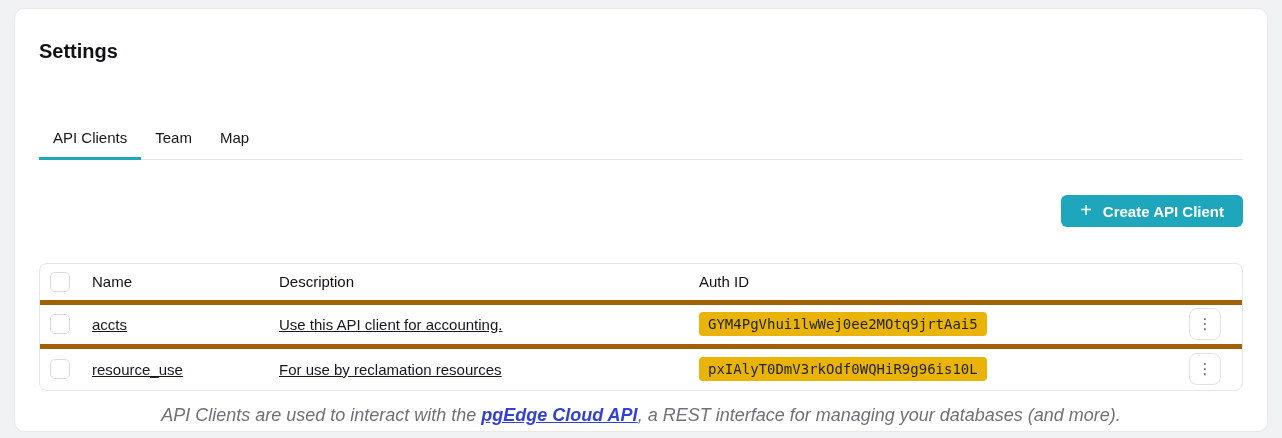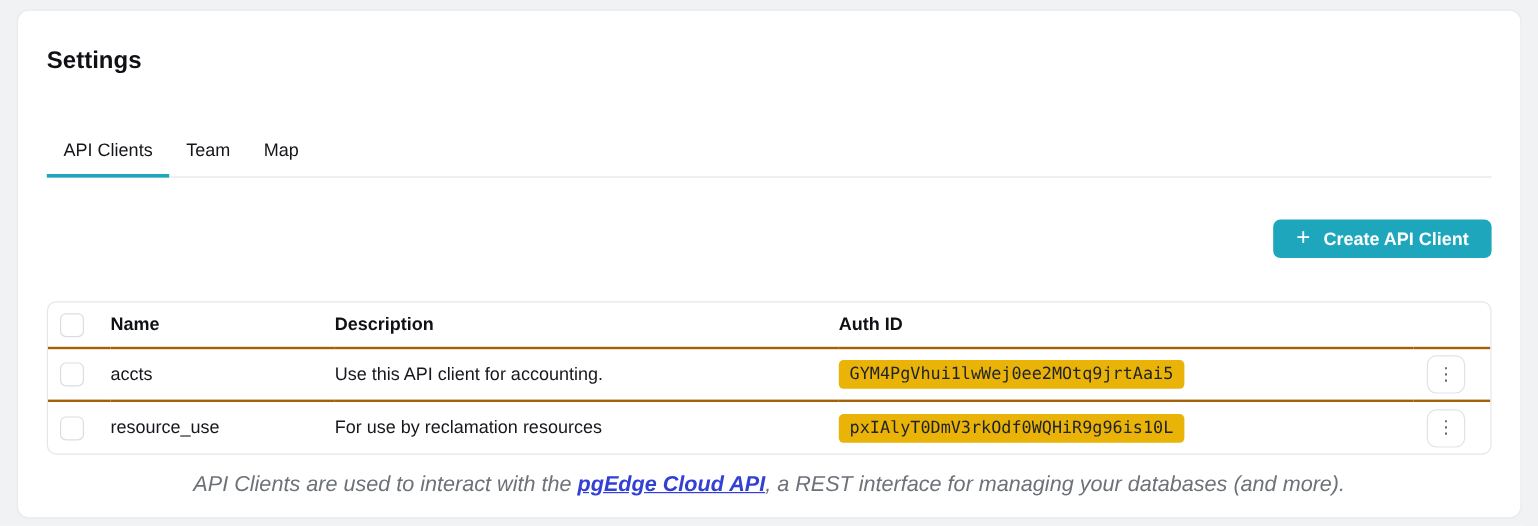--- a/index.html
+++ b/index.html
@@ -20,21 +20,21 @@
     padding: 28px 24px 0 24px;
   }
   .page-title {
     font-size: 20px;
     font-weight: 700;
     color: #0f1115;
     line-height: 28px;
   }
   
   .tabs {
-    margin-top: 44px;
+    margin-top: 56px;
     display: flex;
     border-bottom: 1px solid #e2e5e9;
   }
   .tab {
     font-size: 15px;
     color: #14161a;
     padding: 8px 14px 11px 14px;
     border-bottom: 3px solid transparent;
     margin-bottom: -1px;
     cursor: pointer;
@@ -76,30 +76,31 @@
     border-radius: 8px;
     overflow: hidden;
   }
   table {
     width: 100%;
     border-collapse: collapse;
     font-size: 15px;
   }
   thead th {
     text-align: left;
-    font-weight: 700;
+    font-weight: 400;
     color: #0f1115;
     height: 38px;
     vertical-align: middle;
   }
   tbody td {
     height: 44px;
     vertical-align: middle;
-    border-top: 2px solid #a16207;
+    border-top: 5px solid #a16207;
     color: #16181d;
+    text-decoration: underline;
   }
   .col-check  { width: 52px; }
   .col-name   { width: 187px; }
   .col-desc   { width: 420px; }
   .col-actions{ width: 64px; }
   td.cell-check, th.cell-check { padding-left: 10px; }
   td.cell-actions { text-align: right; padding-right: 21px; }
   .checkbox {
     display: inline-block;
     width: 20px; height: 20px;

